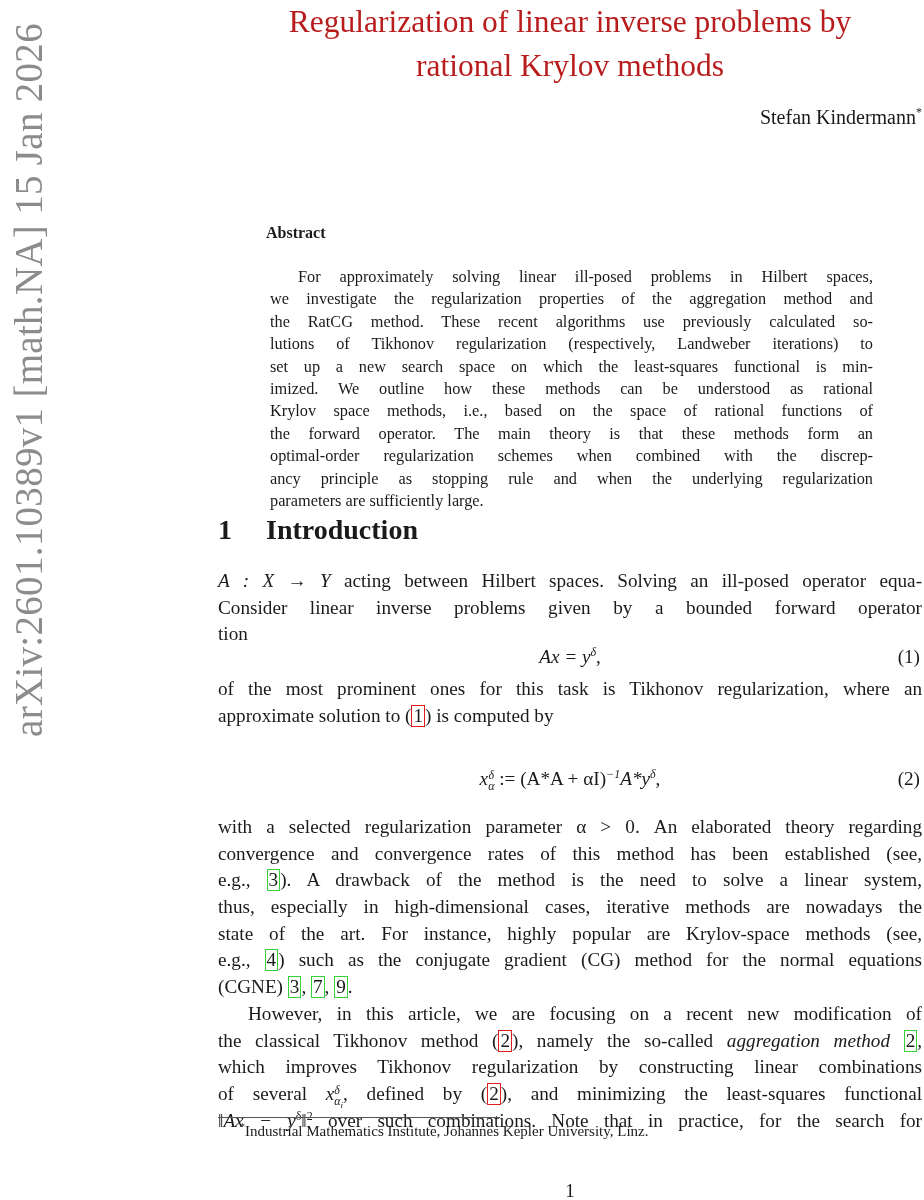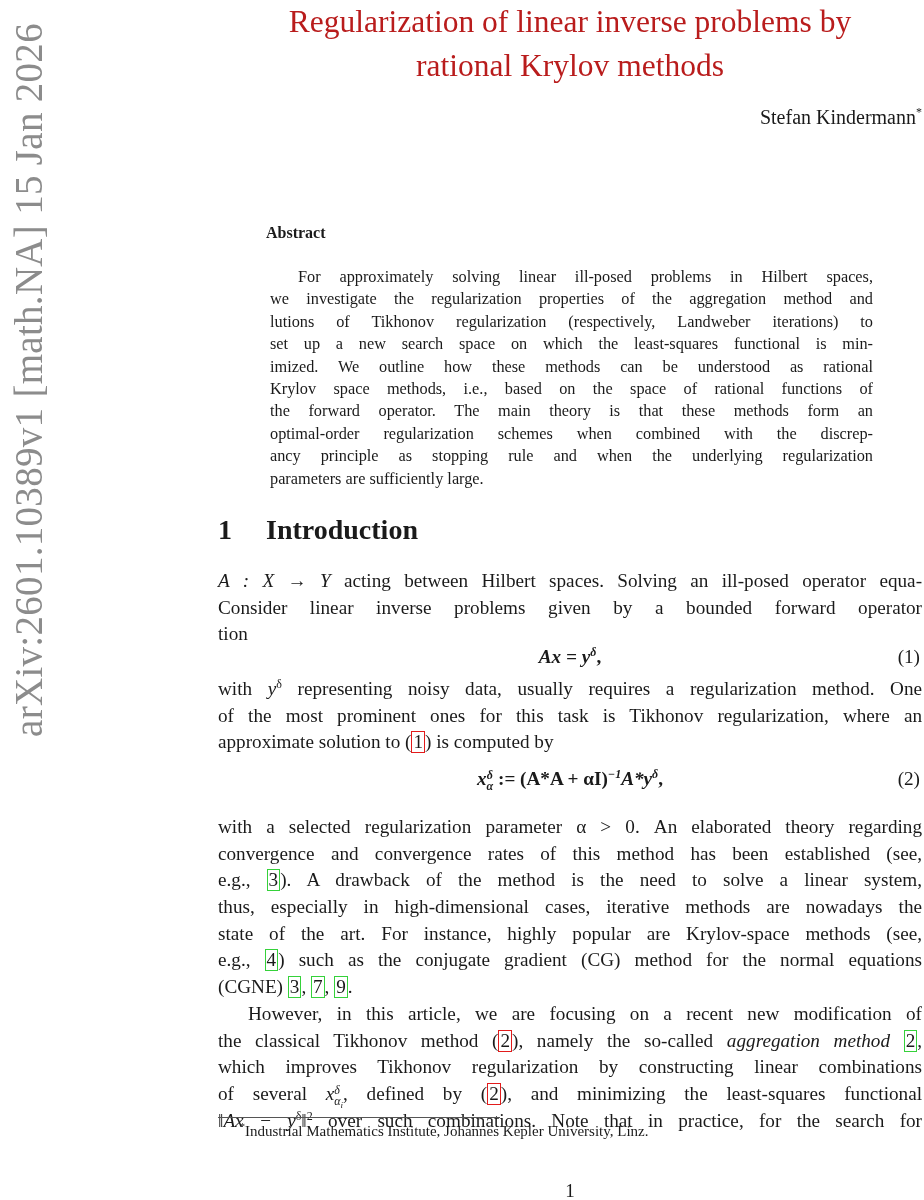--- a/index.html
+++ b/index.html
@@ -46,21 +46,21 @@
     position: absolute; left: 218px; width: 704px;
     font-size: 19.2px; line-height: 26.7px;
   }
   .body .line { display: block; text-align: justify; text-align-last: justify; white-space: nowrap; height: 26.7px; }
   .body .line.last { text-align-last: left; }
   .body .indent { padding-left: 30px; }
 
   .equation {
     position: absolute; left: 218px; width: 704px; font-size: 19.2px; height: 27px;
   }
-  .equation .expr { position: absolute; left: 0; right: 0; text-align: center; font-style: italic; font-weight: bold; }
+  .equation .expr { position: absolute; left: 0; right: 0; text-align: center; font-style: italic; }
   .equation .expr .up { font-style: normal; }
   .equation .tag { position: absolute; right: 2px; }
 
   .ref { display: inline-block; border: 1px solid; padding: 0 1px; line-height: 20px; }
   .ref.eq { border-color: #e21b1b; }
   .ref.cite { border-color: #35d13a; }
   i.m { font-style: italic; }
   sup, sub { font-size: 12px; line-height: 0; }
 
   .footnote-rule {
@@ -88,20 +88,21 @@
 </div>
 
 <div class="author">
   <span>Stefan Kindermann</span><sup>*</sup>
 </div>
 
 <div class="abstract-title">Abstract</div>
 <div class="abstract-body">
   <span class="line indent">For approximately solving linear ill-posed problems in Hilbert spaces,</span>
   <span class="line">we investigate the regularization properties of the aggregation method and</span>
+  <span class="line">the RatCG method.  These recent algorithms use previously calculated so-</span>
   <span class="line">lutions of Tikhonov regularization (respectively, Landweber iterations) to</span>
   <span class="line">set up a new search space on which the least-squares functional is min-</span>
   <span class="line">imized.  We outline how these methods can be understood as rational</span>
   <span class="line">Krylov space methods, i.e., based on the space of rational functions of</span>
   <span class="line">the forward operator.  The main theory is that these methods form an</span>
   <span class="line">optimal-order regularization schemes when combined with the discrep-</span>
   <span class="line">ancy principle as stopping rule and when the underlying regularization</span>
   <span class="line last">parameters are sufficiently large.</span>
 </div>
 
@@ -116,21 +117,20 @@
 </div>
 
 <div class="equation" style="top:646px;">
   <div class="expr">
     <span>Ax</span> <span>= y</span><sup>δ</sup><span class="up">,</span>
   </div>
   <span class="tag">(1)</span>
 </div>
 
 <div class="body" style="top:676px;">
-  <span class="line"><span>with</span> <i class="m">y</i><sup>δ</sup> <span>representing noisy data, usually requires a regularization method. One</span></span>
   <span class="line">of the most prominent ones for this task is Tikhonov regularization, where an</span>
   <span class="line last"><span>approximate solution to (</span><span class="ref eq">1</span><span>) is computed by</span></span>
 </div>
 
 <div class="equation" style="top:768px;">
   <div class="expr">
     <span>x</span><span style="display:inline-flex;flex-direction:column;vertical-align:middle;font-size:12px;line-height:11px;">
         <span>δ</span>
         <span>α</span>
       </span> <span class="up">:= (A*A + αI)</span><sup>−1</sup><span>A*y</span><sup>δ</sup><span class="up">,</span>

